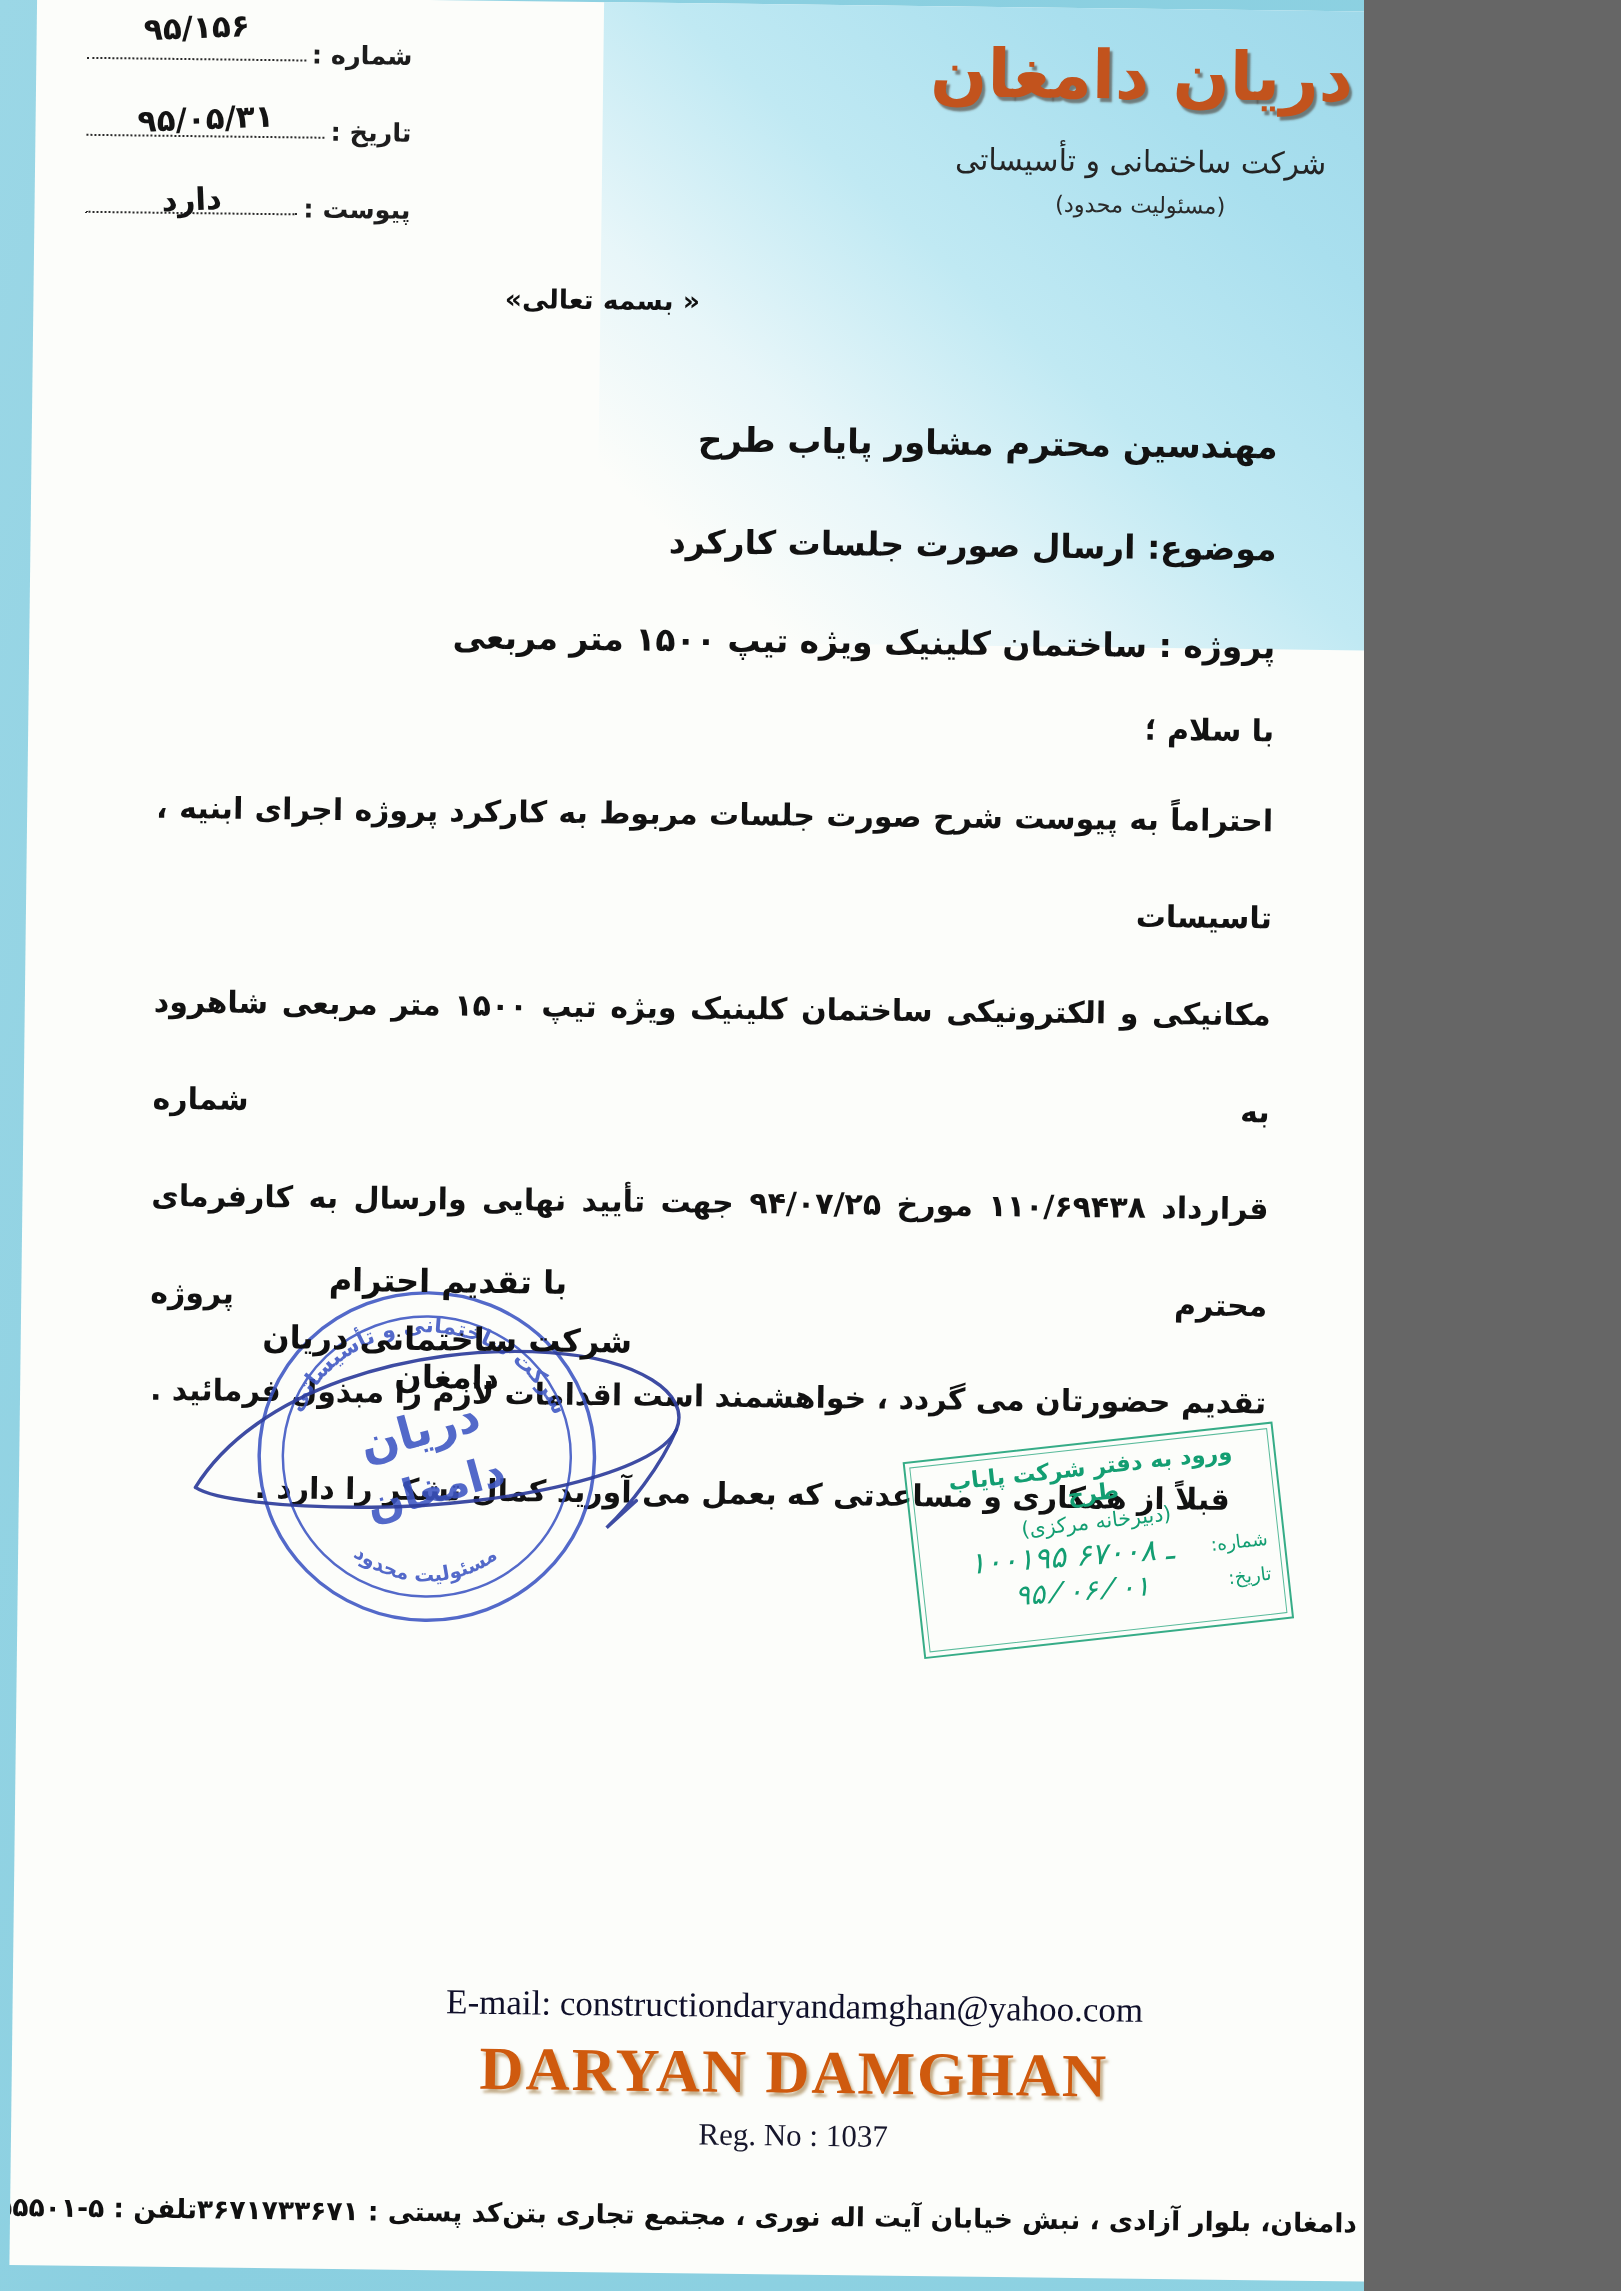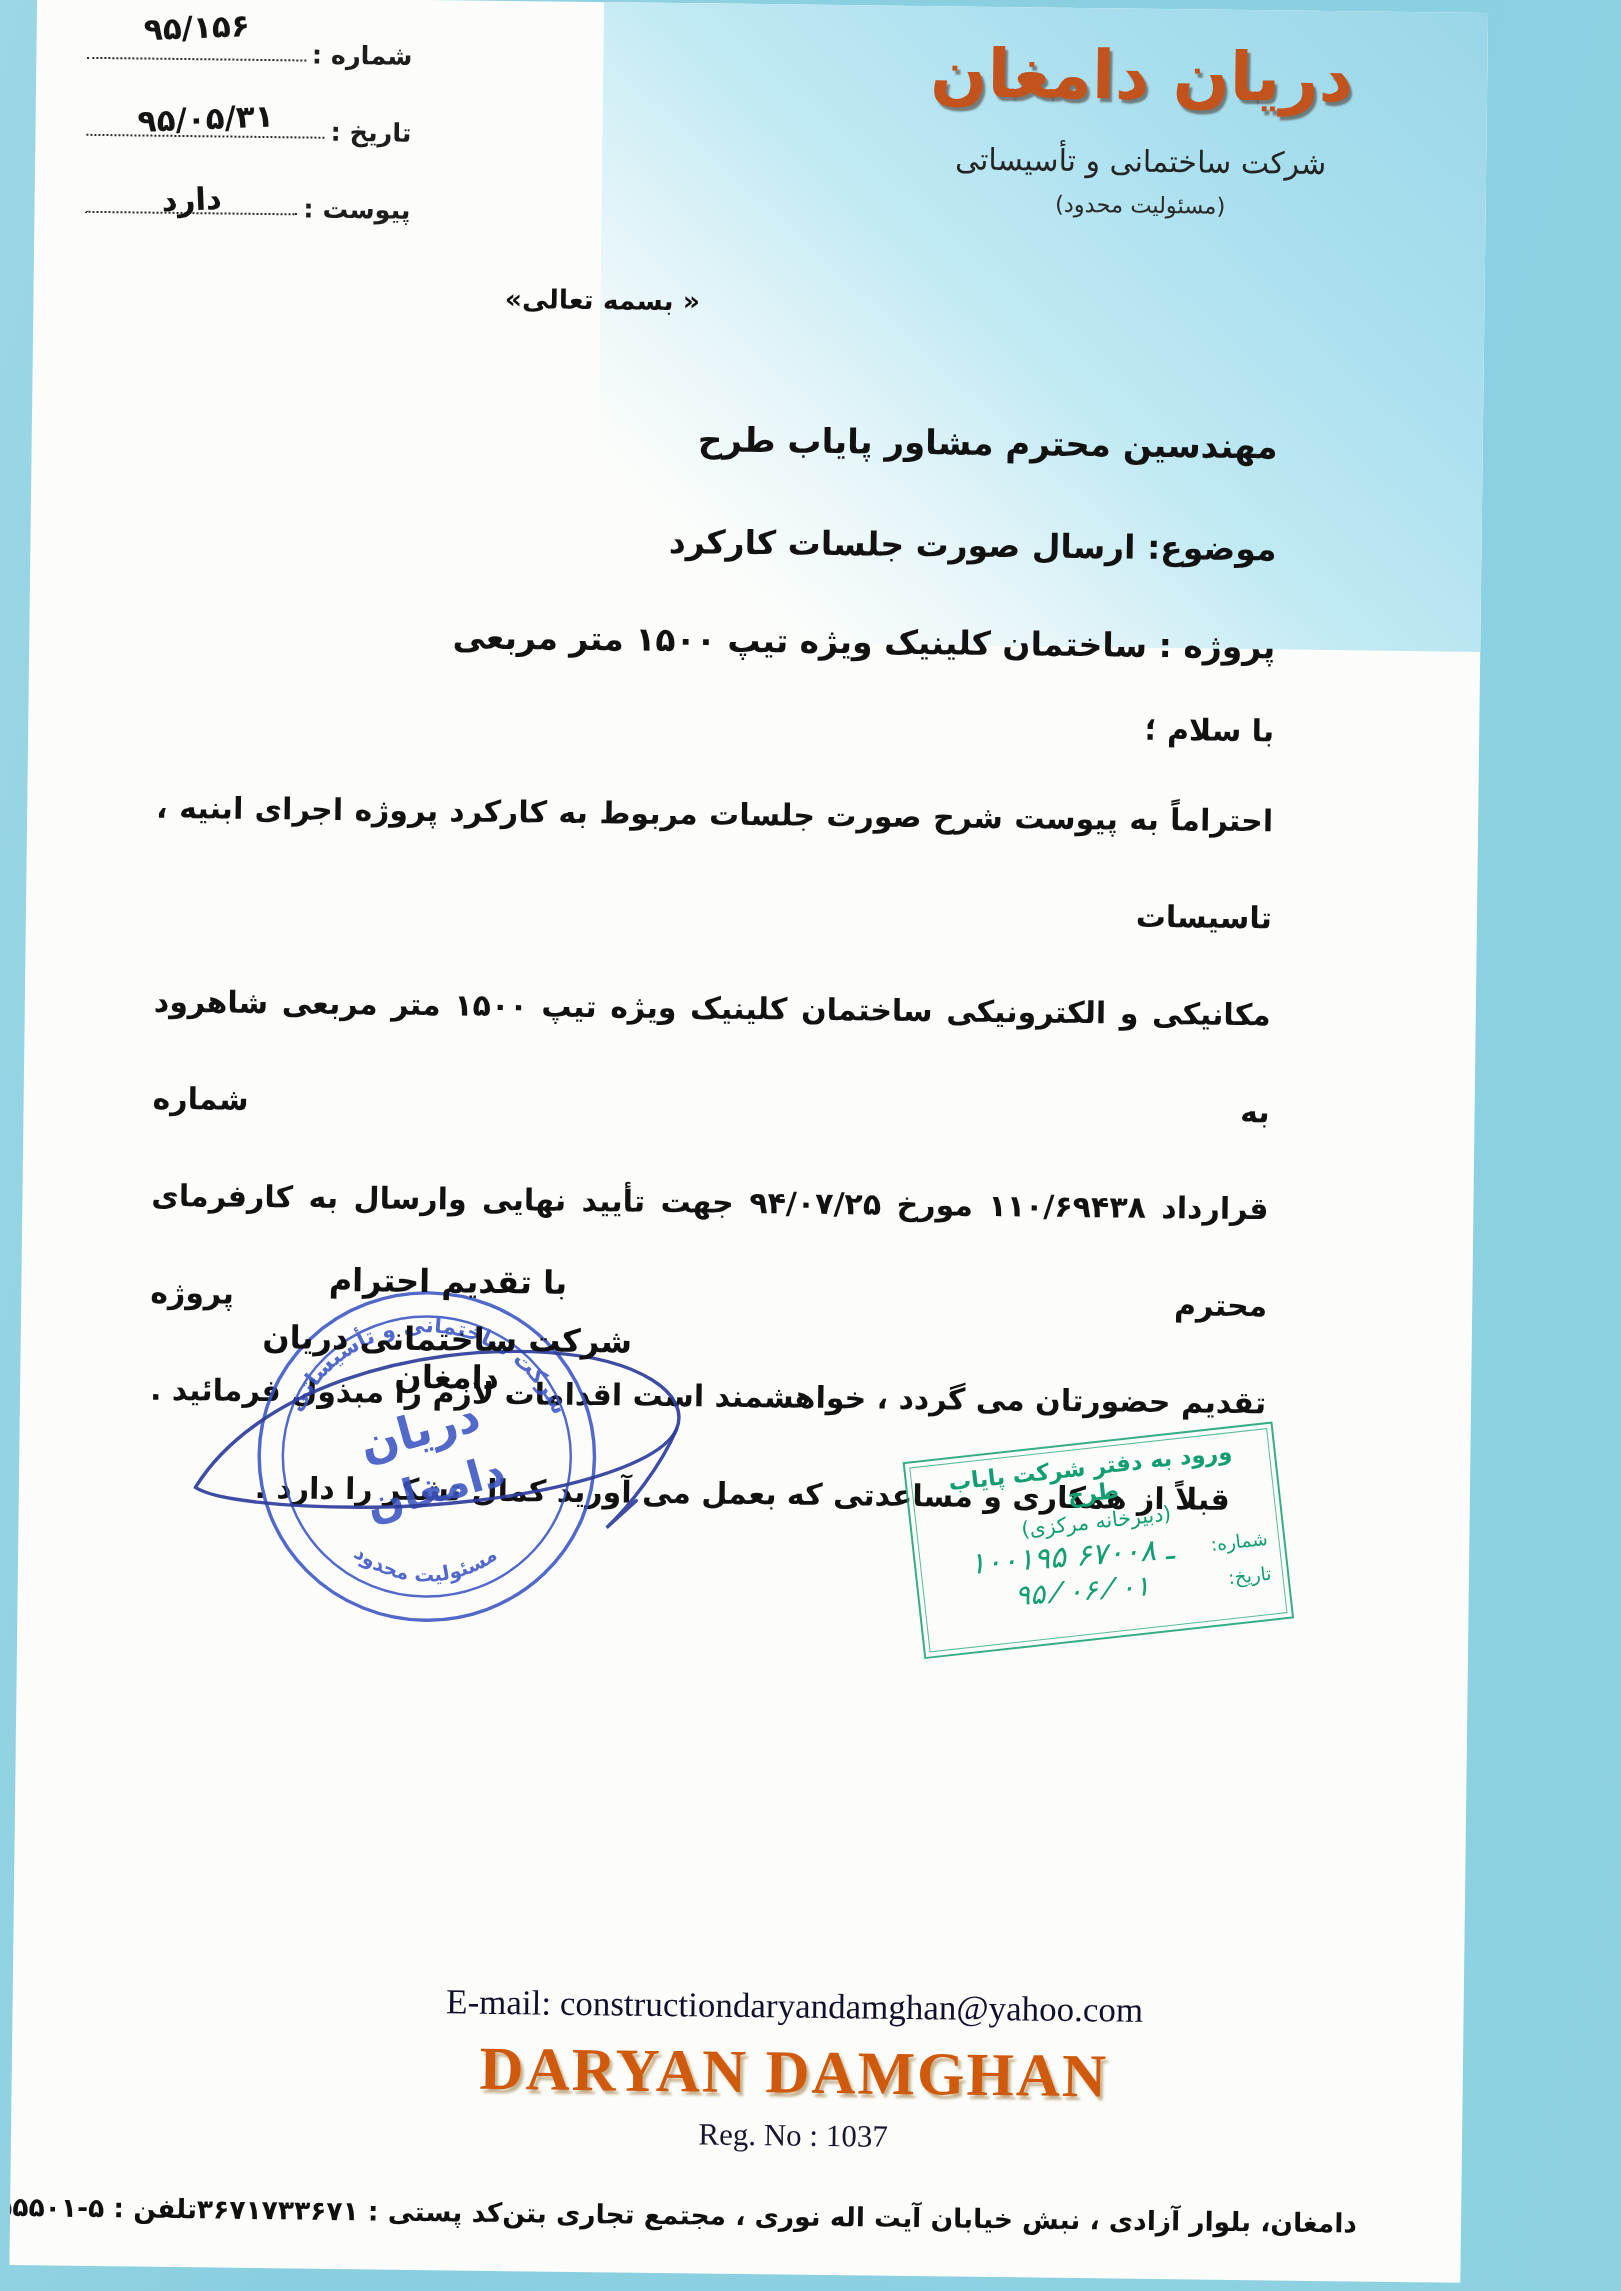--- a/index.html
+++ b/index.html
@@ -1,18 +1,18 @@
 <!DOCTYPE html>
 <html lang="fa"><head>
 <meta charset="utf-8">
 <style>
   * { margin:0; padding:0; box-sizing:border-box; }
   body { background:#666; font-family:"DejaVu Sans", sans-serif; }
   .screen {
-    position:relative; width:1621px; height:2292px; overflow:hidden;
+    position:relative; width:1364px; height:2292px; overflow:hidden;
     background:linear-gradient(105deg,#9bd7e6 0%, #8acfe0 40%, #8ed2e2 100%);
   }
   .paper {
     position:absolute; left:25.5px; top:3.9px; width:1451px; height:2270px;
     background:#fcfdfa; transform:rotate(0.7deg); transform-origin:50% 40%;
     overflow:hidden;
   }
   
   .header-field {
     position:absolute; top:-7.8px; right:-7.8px; width:892px; height:647px;

